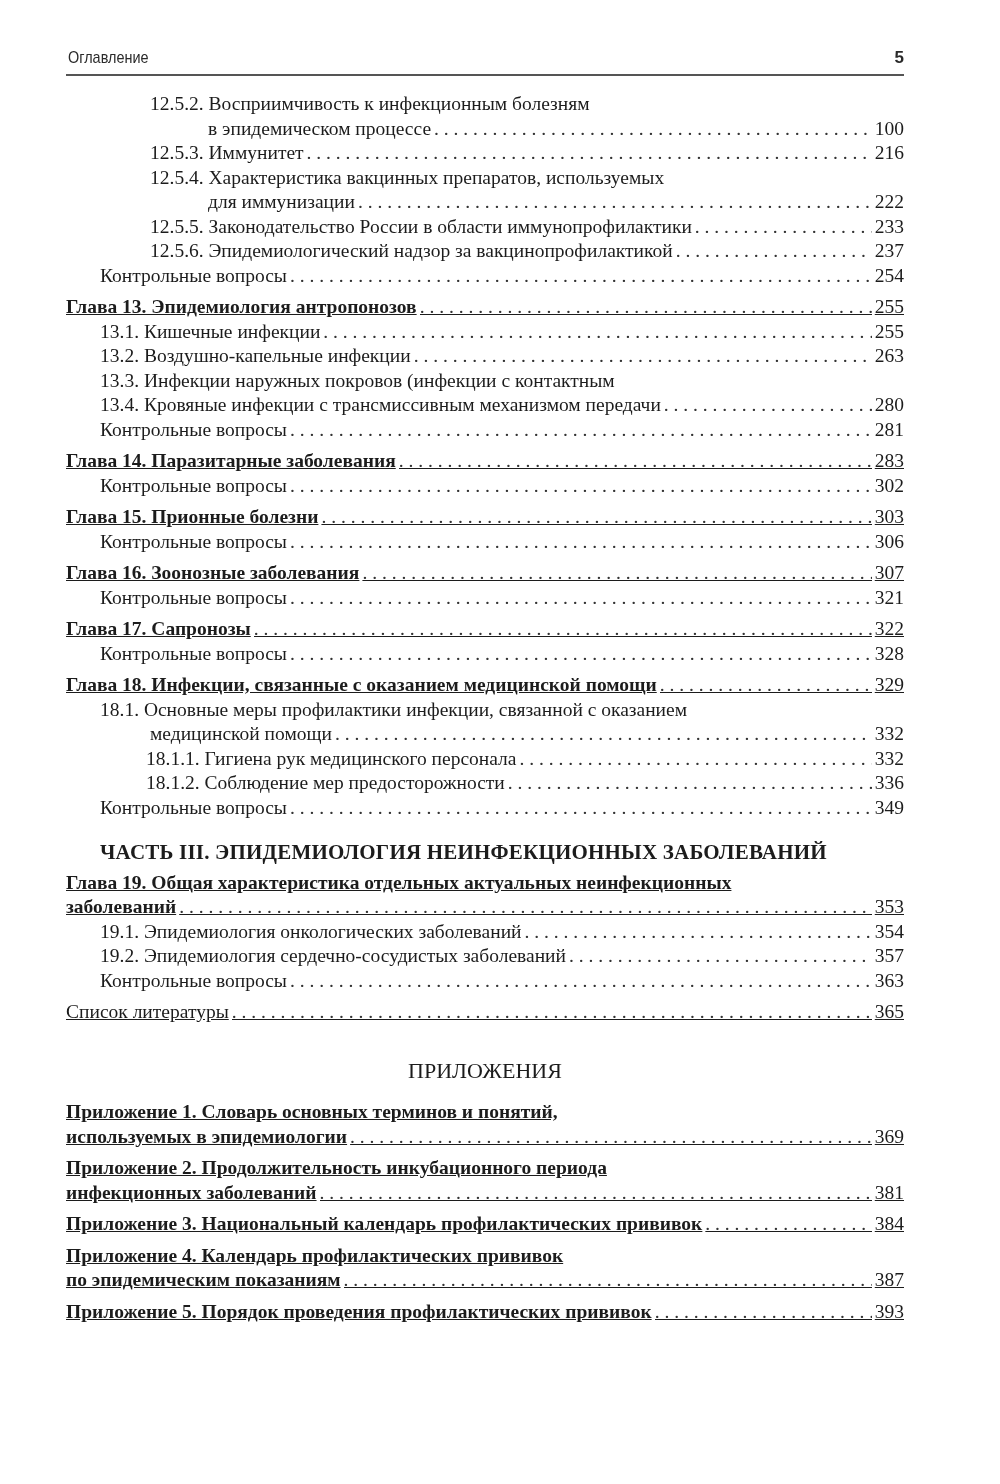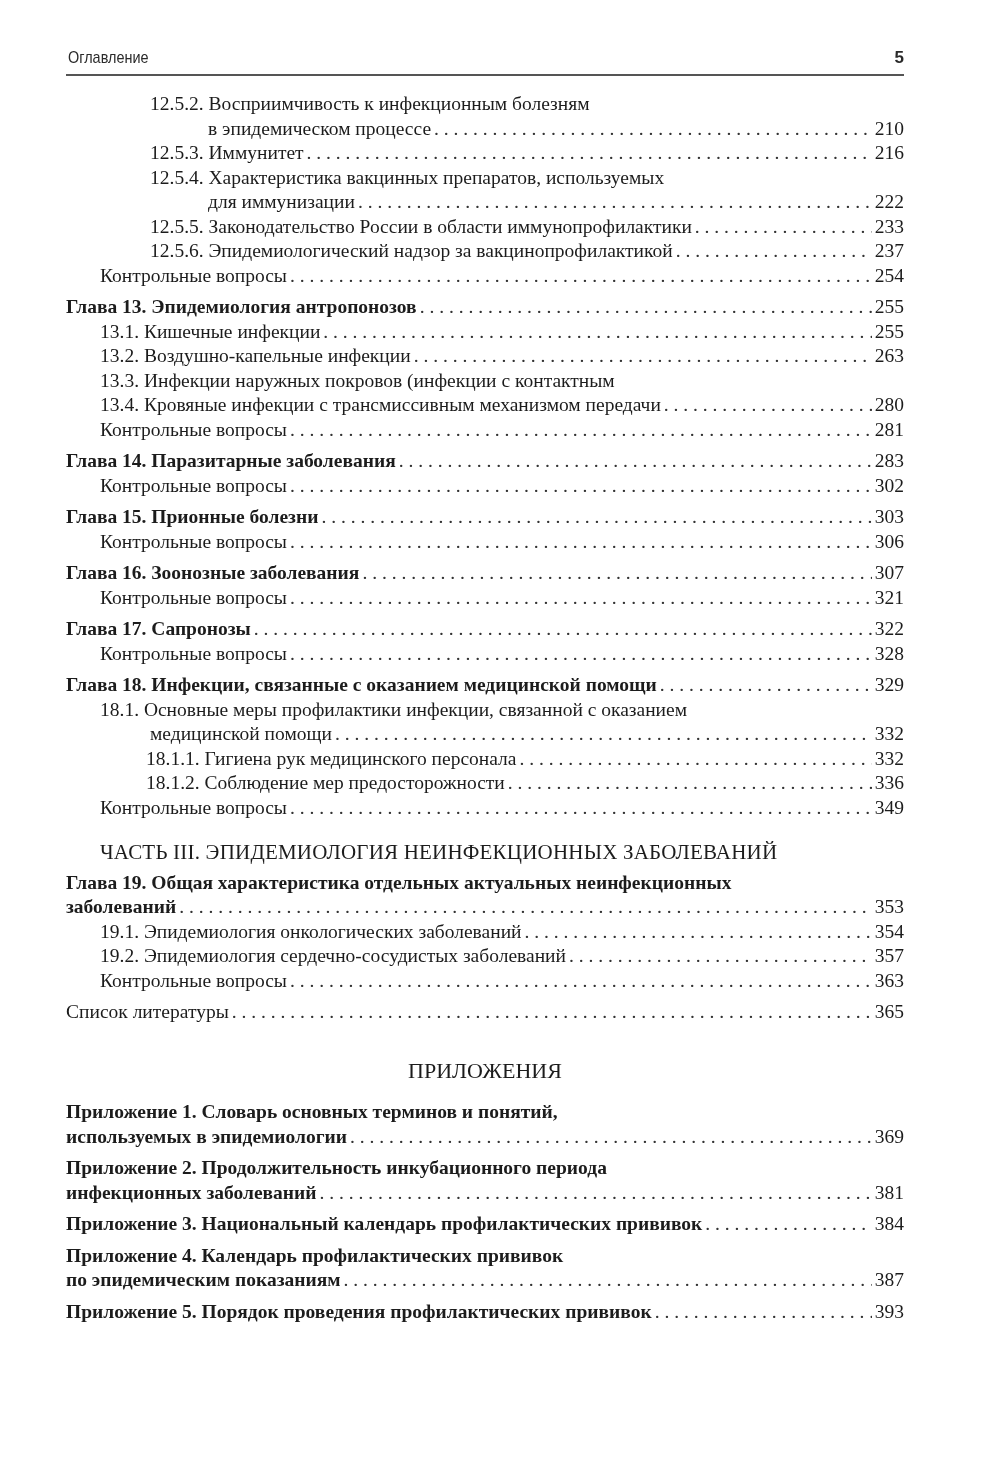--- a/index.html
+++ b/index.html
@@ -12,26 +12,26 @@
   .rule { position: absolute; top: 74px; left: 0; width: 838px; height: 2px; background: #555; }
   .toc { position: absolute; top: 92px; left: 0; width: 838px;
     font-family: "Liberation Serif", serif; font-size: 19.5px; line-height: 24.5px; }
   .entry { position: relative; }
   .line { display: flex; align-items: baseline; white-space: nowrap; }
   .line .txt { flex: 0 0 auto; background: #fff; padding-right: 3px; }
   .line .dots { flex: 1 1 auto; overflow: hidden; letter-spacing: 3px; color: #333; }
   .line .dots::before { content: ". . . . . . . . . . . . . . . . . . . . . . . . . . . . . . . . . . . . . . . . . . . . . . . . . . . . . . . . . . . . . . . . . . . . . . . . . . . . . . . . . . . . . . . . . . . . . . . . . . . . . . . . . . . . . . . . . . . . . . . . . . . . . . . . . . . . . . . . . . . . . . . . . . . . . . . . . . . . ."; letter-spacing: 0; }
   .line .pg { flex: 0 0 auto; padding-left: 3px; }
   .bold { font-weight: bold; }
-  .l0 { padding-left: 0; }
+  .l0 { padding-left: 0; text-decoration: underline; }
   .l1 { padding-left: 34px; }
   .l2 { padding-left: 84px; }
   .cont-l2 { padding-left: 142px; }
   .gap { margin-top: 7px; }
-  .part-head { font-family: "Liberation Serif", serif; font-weight: normal; font-size: 21px;
+  .part-head { font-family: "Liberation Serif", serif; font-weight: bold; font-size: 21px;
     padding-left: 34px; margin-top: 20px; margin-bottom: 6px; letter-spacing: 0.2px; }
   .section-head { text-align: center; font-size: 22px; margin-top: 34px; margin-bottom: 17px; }
 </style>
 </head>
 <body>
 
 <div class="page">
   <div class="running-head">
     <span class="title">Оглавление</span>
     <span class="num">5</span>
@@ -40,21 +40,21 @@
 
   <div class="toc">
 
     <div class="entry l2">
       <div class="line">
           <span class="txt"><span>12.5.2.</span> <span>Восприимчивость к инфекционным болезням</span></span>
         </div>
       <div class="line cont-l2" style="padding-left:58px">
           <span class="txt">в эпидемическом процессе</span>
           <span class="dots"></span>
-          <span class="pg">210</span>
+          <span class="pg">100</span>
         </div>
     </div>
     <div class="entry l2">
       <div class="line">
           <span class="txt"><span>12.5.3.</span> <span>Иммунитет</span></span>
           <span class="dots"></span>
           <span class="pg">216</span>
         </div>
     </div>
     <div class="entry l2">

